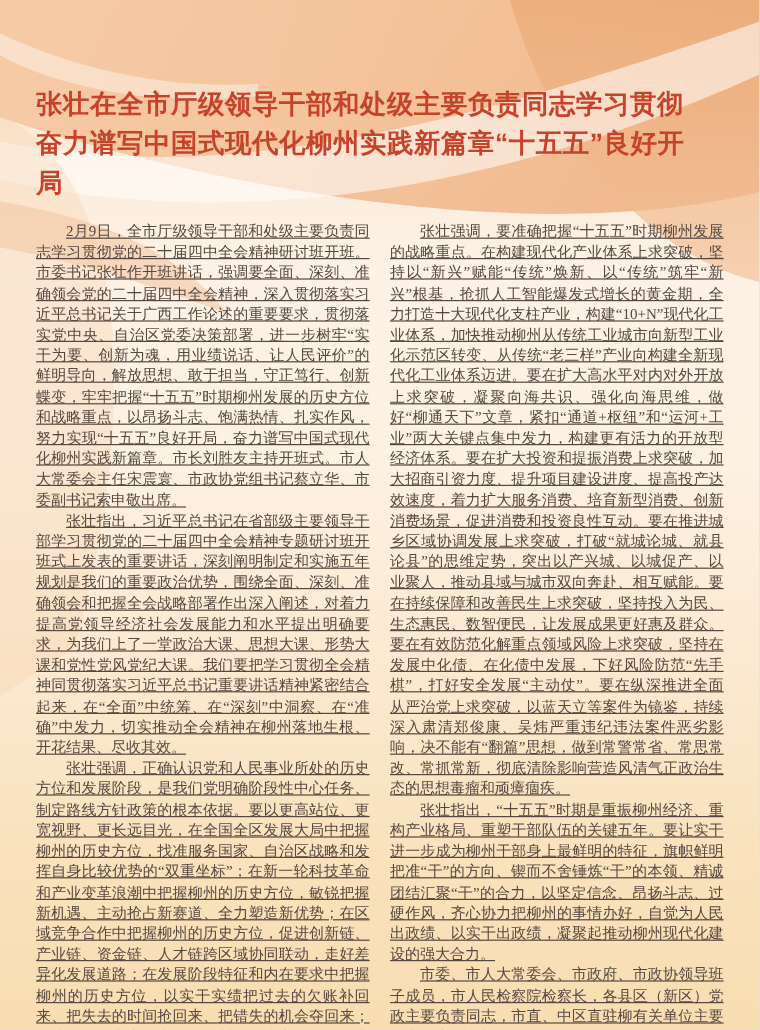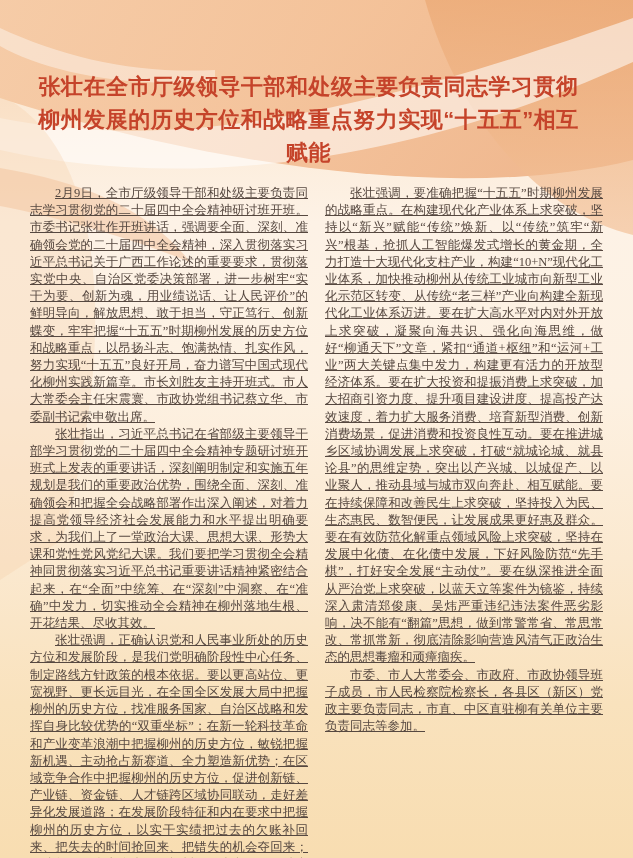--- a/index.html
+++ b/index.html
@@ -33,21 +33,21 @@
   .content {
     position: relative;
     z-index: 2;
     box-sizing: border-box;
     width: 100%;
     height: 100%;
     padding: 70px 30px 0 30px;
   }
   .title {
     margin: 0 16px 16px 0;
-    text-align: center;
+    text-align: left;
     font-family: "Liberation Sans", "DejaVu Sans", sans-serif;
     font-weight: bold;
     font-size: 22px;
     line-height: 33px;
     color: #c5432a;
     letter-spacing: 0.5px;
   }
   .title .tl { display: block; }
   .body-cols {
     display: flex;
@@ -93,30 +93,31 @@
 
     <path d="M0,168 C85,182 150,210 190,262 C125,236 52,216 0,206 Z" fill="#f0b98f" opacity="0.45"></path>
 
     <path d="M0,95 C95,140 125,310 62,540 L0,580 Z" fill="#f6cda6" opacity="0.3"></path>
   </svg>
 
   <div class="content">
 
     <h1 class="title">
       <span class="tl">张壮在全市厅级领导干部和处级主要负责同志学习贯彻</span>
-      <span class="tl">柳州发展的历史方位和战略重点努力实现“十五五”相互赋能</span>
+      <span class="tl">奋力谱写中国式现代化柳州实践新篇章“十五五”良好开局</span>
     </h1>
 
     <div class="body-cols">
       <div class="col">
         <p>2月9日，全市厅级领导干部和处级主要负责同志学习贯彻党的二十届四中全会精神研讨班开班。市委书记张壮作开班讲话，强调要全面、深刻、准确领会党的二十届四中全会精神，深入贯彻落实习近平总书记关于广西工作论述的重要要求，贯彻落实党中央、自治区党委决策部署，进一步树牢“实干为要、创新为魂，用业绩说话、让人民评价”的鲜明导向，解放思想、敢于担当，守正笃行、创新蝶变，牢牢把握“十五五”时期柳州发展的历史方位和战略重点，以昂扬斗志、饱满热情、扎实作风，努力实现“十五五”良好开局，奋力谱写中国式现代化柳州实践新篇章。市长刘胜友主持开班式。市人大常委会主任宋震寰、市政协党组书记蔡立华、市委副书记索申敬出席。</p>
         <p>张壮指出，习近平总书记在省部级主要领导干部学习贯彻党的二十届四中全会精神专题研讨班开班式上发表的重要讲话，深刻阐明制定和实施五年规划是我们的重要政治优势，围绕全面、深刻、准确领会和把握全会战略部署作出深入阐述，对着力提高党领导经济社会发展能力和水平提出明确要求，为我们上了一堂政治大课、思想大课、形势大课和党性党风党纪大课。我们要把学习贯彻全会精神同贯彻落实习近平总书记重要讲话精神紧密结合起来，在“全面”中统筹、在“深刻”中洞察、在“准确”中发力，切实推动全会精神在柳州落地生根、开花结果、尽收其效。</p>
         <p>张壮强调，正确认识党和人民事业所处的历史方位和发展阶段，是我们党明确阶段性中心任务、制定路线方针政策的根本依据。要以更高站位、更宽视野、更长远目光，在全国全区发展大局中把握柳州的历史方位，找准服务国家、自治区战略和发挥自身比较优势的“双重坐标”；在新一轮科技革命和产业变革浪潮中把握柳州的历史方位，敏锐把握新机遇、主动抢占新赛道、全力塑造新优势；在区域竞争合作中把握柳州的历史方位，促进创新链、产业链、资金链、人才链跨区域协同联动，走好差异化发展道路；在发展阶段特征和内在要求中把握柳州的历史方位，以实干实绩把过去的欠账补回来、把失去的时间抢回来、把错失的机会夺回来；在统筹发展和安全中把握柳州的历史方位，坚持底线思维和极限思维，妥善应对各类风险挑战。</p>
       </div>
       <div class="col">
         <p>张壮强调，要准确把握“十五五”时期柳州发展的战略重点。在构建现代化产业体系上求突破，坚持以“新兴”赋能“传统”焕新、以“传统”筑牢“新兴”根基，抢抓人工智能爆发式增长的黄金期，全力打造十大现代化支柱产业，构建“10+N”现代化工业体系，加快推动柳州从传统工业城市向新型工业化示范区转变、从传统“老三样”产业向构建全新现代化工业体系迈进。要在扩大高水平对内对外开放上求突破，凝聚向海共识、强化向海思维，做好“柳通天下”文章，紧扣“通道+枢纽”和“运河+工业”两大关键点集中发力，构建更有活力的开放型经济体系。要在扩大投资和提振消费上求突破，加大招商引资力度、提升项目建设进度、提高投产达效速度，着力扩大服务消费、培育新型消费、创新消费场景，促进消费和投资良性互动。要在推进城乡区域协调发展上求突破，打破“就城论城、就县论县”的思维定势，突出以产兴城、以城促产、以业聚人，推动县域与城市双向奔赴、相互赋能。要在持续保障和改善民生上求突破，坚持投入为民、生态惠民、数智便民，让发展成果更好惠及群众。要在有效防范化解重点领域风险上求突破，坚持在发展中化债、在化债中发展，下好风险防范“先手棋”，打好安全发展“主动仗”。要在纵深推进全面从严治党上求突破，以蓝天立等案件为镜鉴，持续深入肃清郑俊康、吴炜严重违纪违法案件恶劣影响，决不能有“翻篇”思想，做到常警常省、常思常改、常抓常新，彻底清除影响营造风清气正政治生态的思想毒瘤和顽瘴痼疾。</p>
+        <p>张壮指出，“十五五”时期是重振柳州经济、重构产业格局、重塑干部队伍的关键五年。要让实干进一步成为柳州干部身上最鲜明的特征，旗帜鲜明把准“干”的方向、锲而不舍锤炼“干”的本领、精诚团结汇聚“干”的合力，以坚定信念、昂扬斗志、过硬作风，齐心协力把柳州的事情办好，自觉为人民出政绩、以实干出政绩，凝聚起推动柳州现代化建设的强大合力。</p>
         <p>市委、市人大常委会、市政府、市政协领导班子成员，市人民检察院检察长，各县区（新区）党政主要负责同志，市直、中区直驻柳有关单位主要负责同志等参加。</p>
 
       </div>
     </div>
 
   </div>
 </div>
 
 </body></html>

